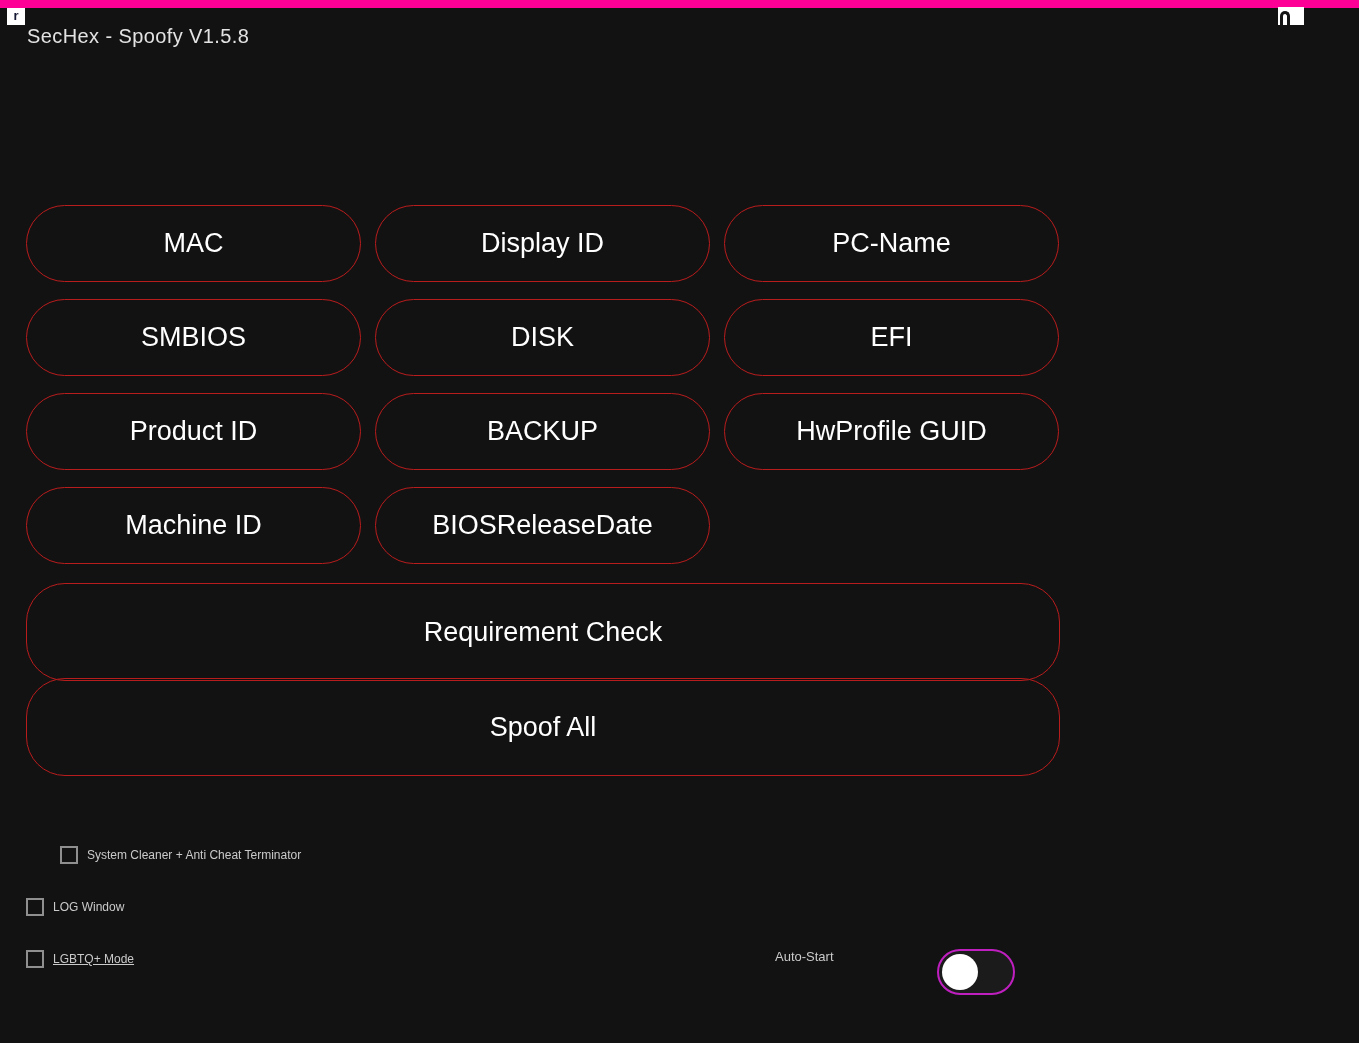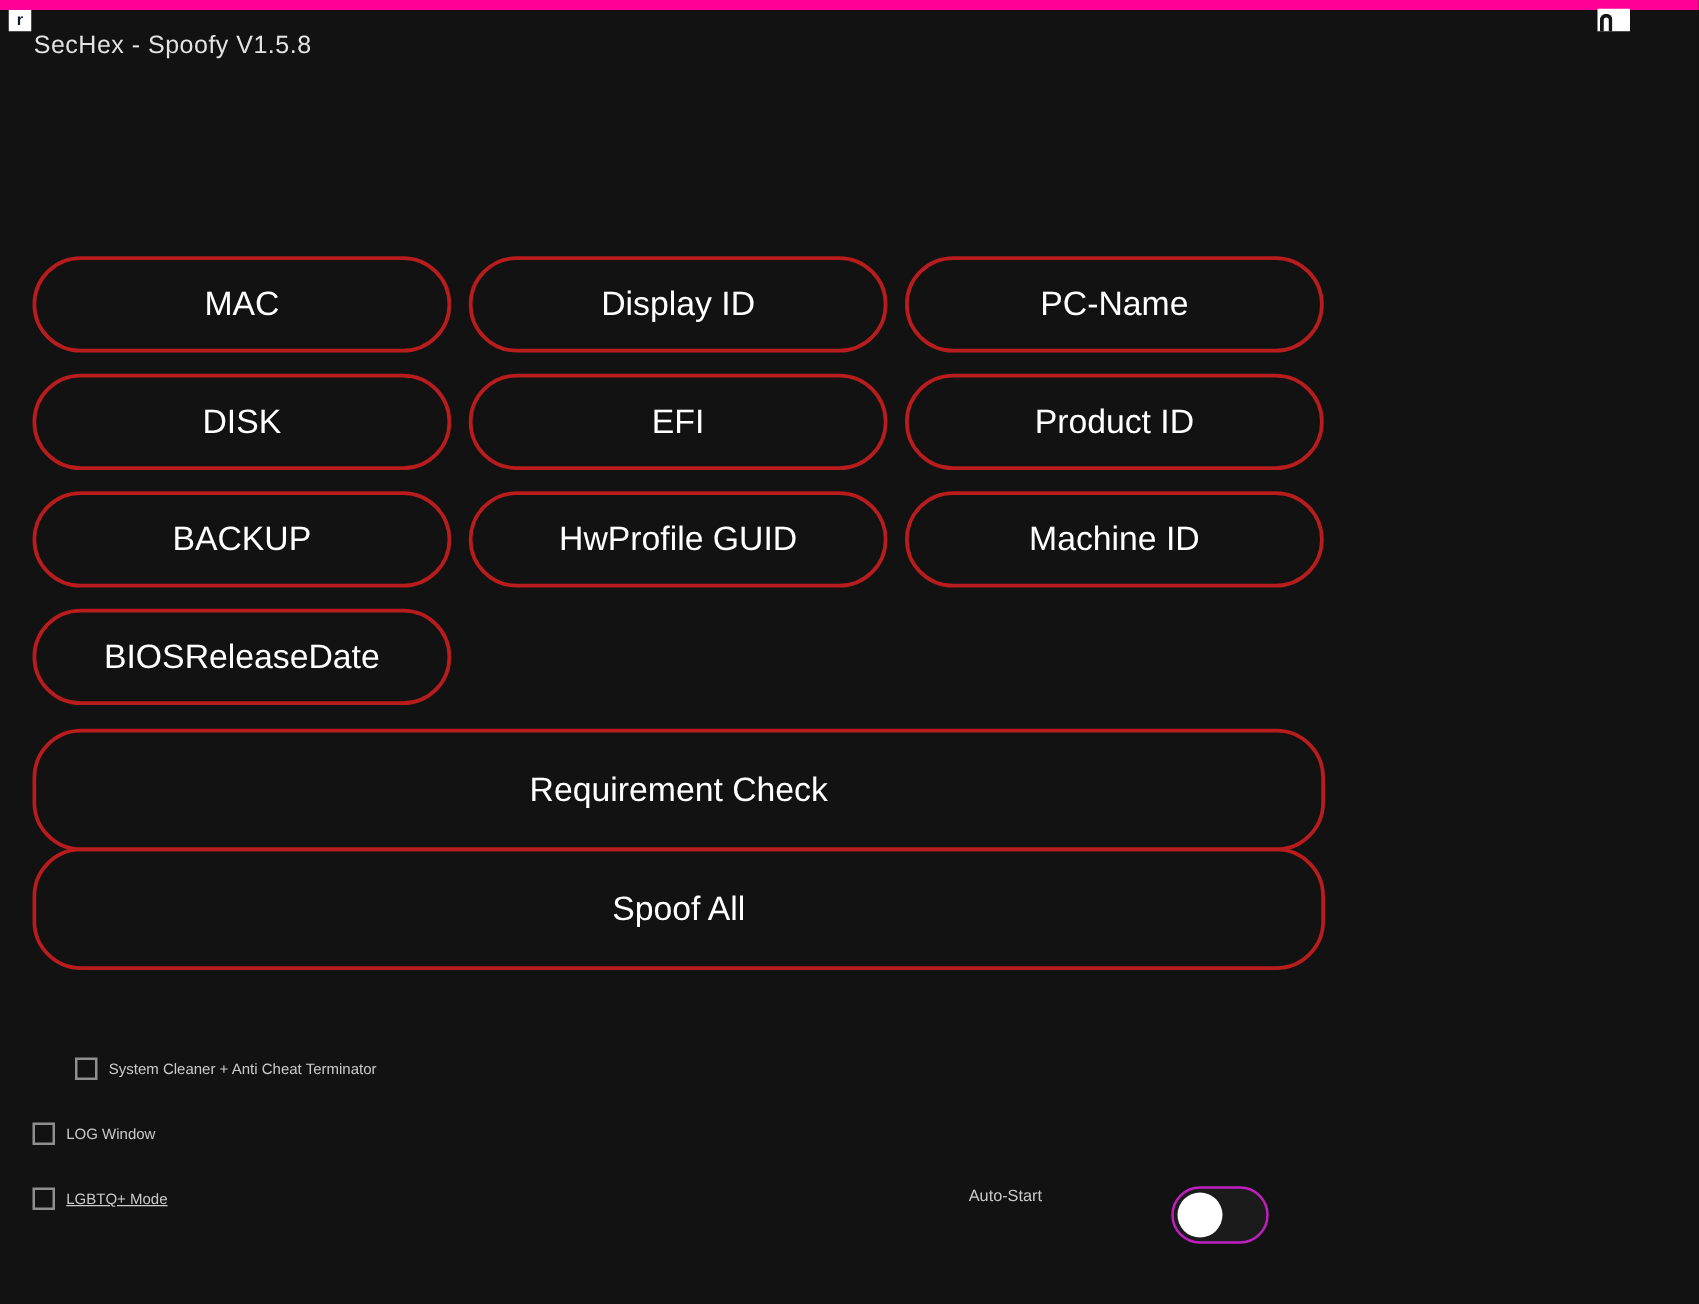--- a/index.html
+++ b/index.html
@@ -54,21 +54,21 @@
     position: absolute; left: 26px; top: 205px;
     width: 1033px;
     display: grid;
     grid-template-columns: repeat(3, 335px);
     grid-auto-rows: 77px;
     column-gap: 14px;
     row-gap: 17px;
   }
   .pill {
     background: transparent;
-    border: 3px solid #b91c1c;
+    border: 1px solid #b91c1c;
     border-radius: 39px;
     color: #ffffff;
     font-family: "Liberation Sans", sans-serif;
     font-size: 27px;
     font-weight: 400;
     cursor: pointer;
     padding: 0;
     display: flex; align-items: center; justify-content: center;
     box-sizing: border-box;
   }
@@ -130,20 +130,21 @@
 <div class="artifact artifact-right">
   <div class="arc"></div>
 </div>
 
 <div class="title">SecHex - Spoofy V1.5.8</div>
 
 <div class="grid">
   <button class="pill">MAC</button>
   <button class="pill">Display ID</button>
   <button class="pill">PC-Name</button>
+  <button class="pill">SMBIOS</button>
   <button class="pill">DISK</button>
   <button class="pill">EFI</button>
   <button class="pill">Product ID</button>
   <button class="pill">BACKUP</button>
   <button class="pill">HwProfile GUID</button>
   <button class="pill">Machine ID</button>
   <button class="pill">BIOSReleaseDate</button>
 </div>
 
 <button class="pill wide req">Requirement Check</button>

